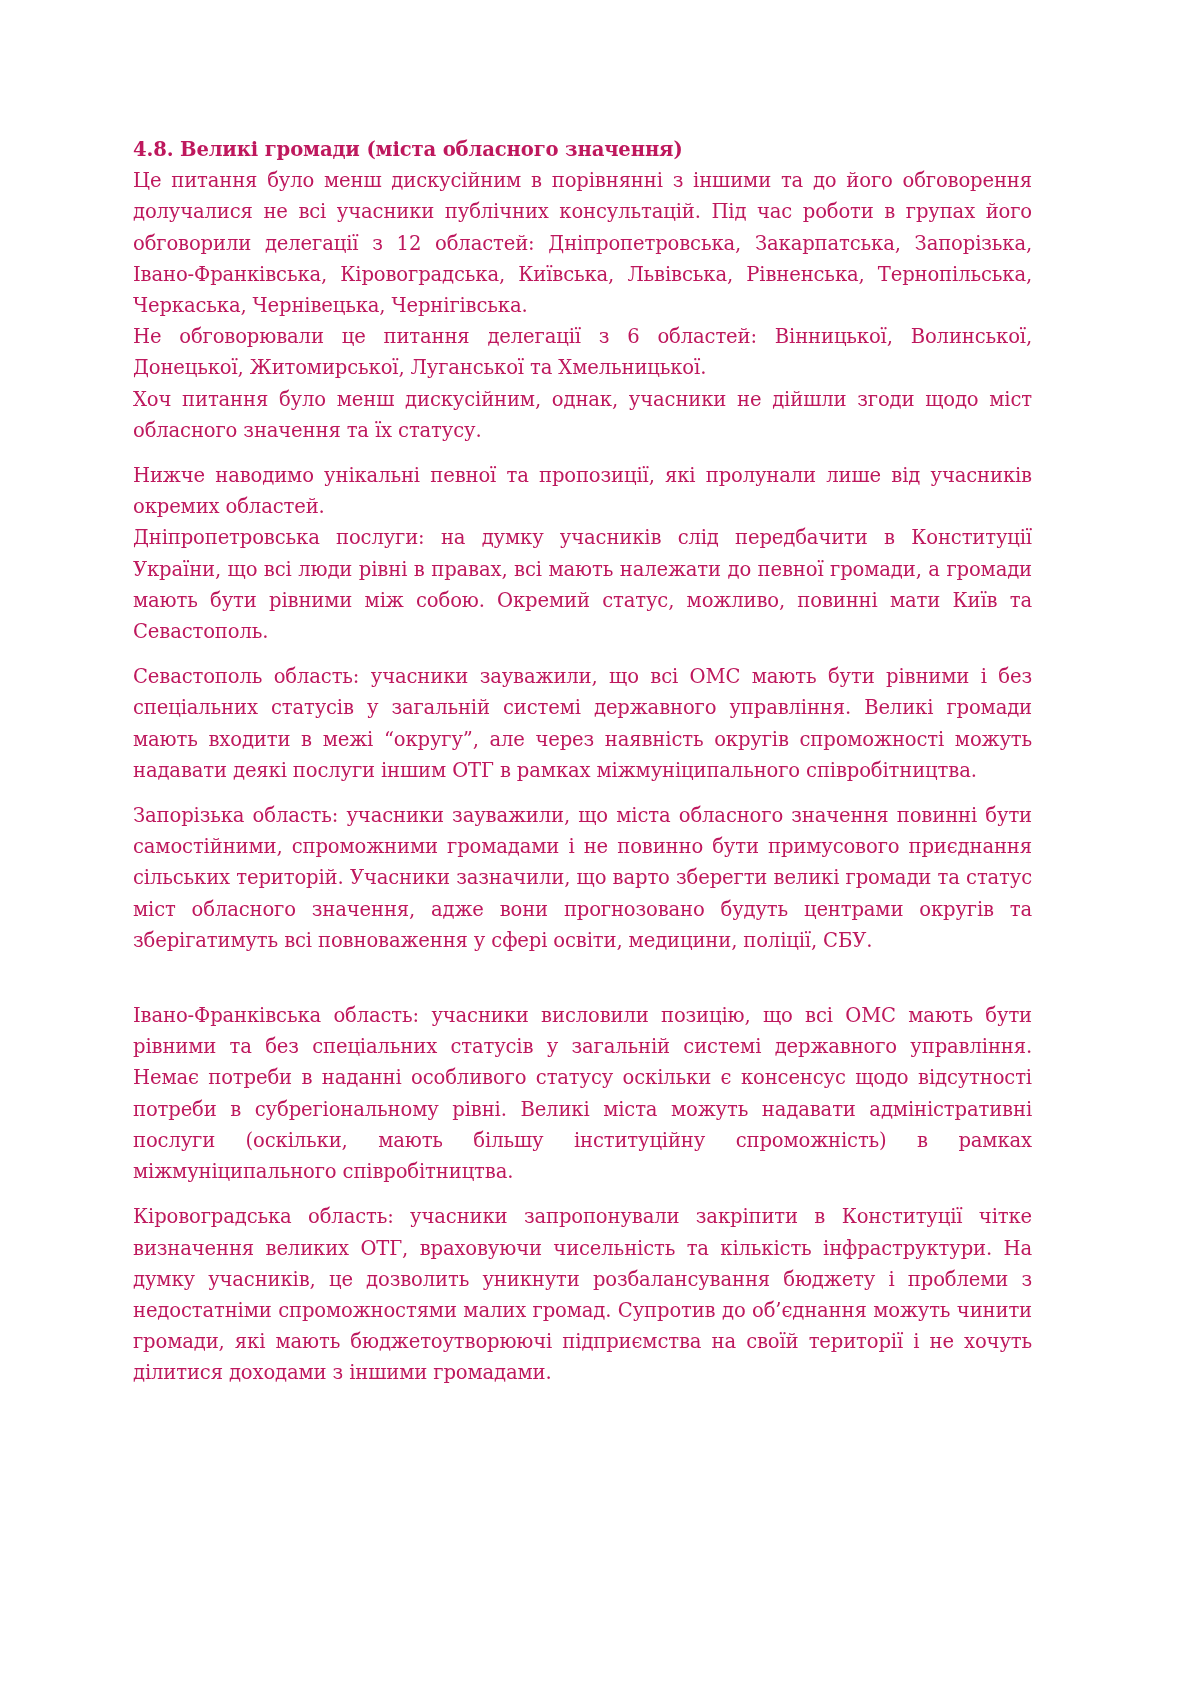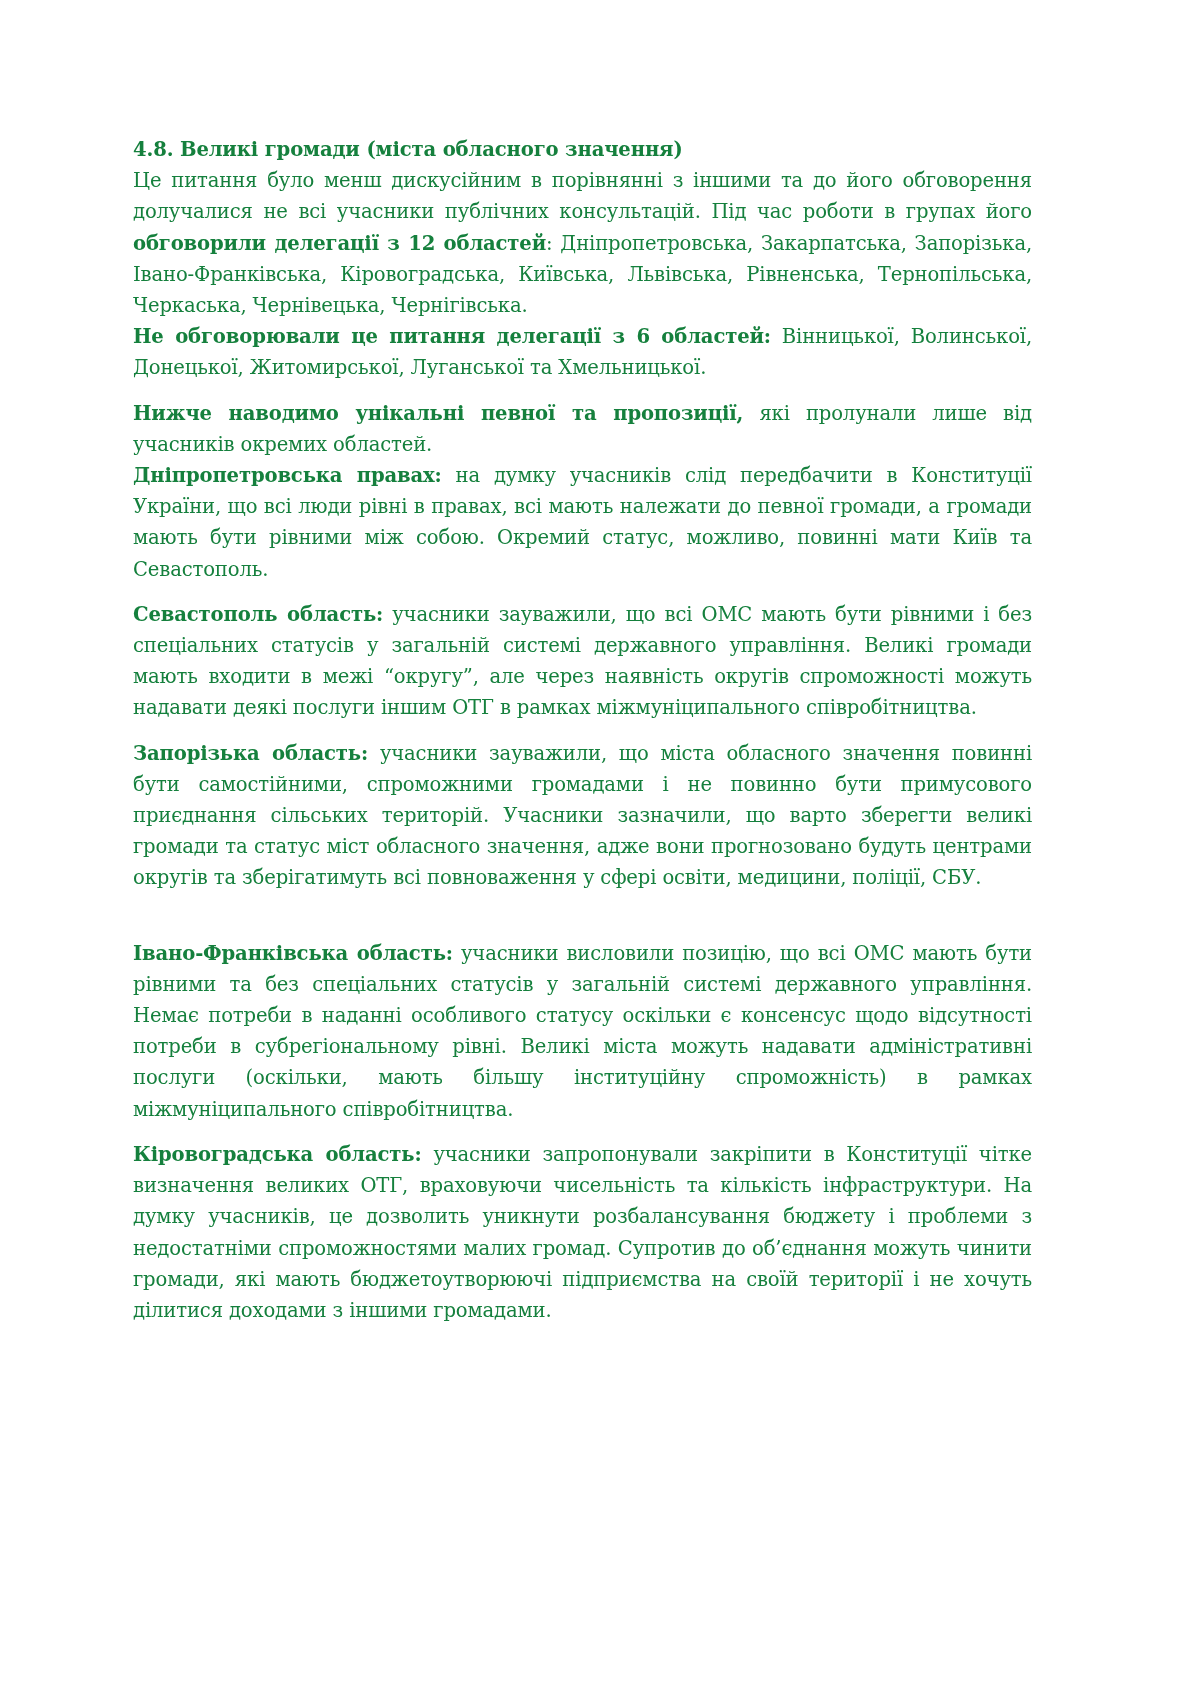--- a/index.html
+++ b/index.html
@@ -5,44 +5,45 @@
   html, body { margin: 0; padding: 0; background: #ffffff; }
   body { width: 1192px; height: 1684px; position: relative; overflow: hidden; }
   .page {
     position: absolute;
     left: 133px;
     top: 134px;
     width: 899px;
     font-family: "DejaVu Serif", "Liberation Serif", serif;
     font-size: 19.6px;
     line-height: 31.2px;
-    color: #15803d;
+    color: #be185d;
     letter-spacing: -0.15px;
   }
   .page p { margin: 0; text-align: justify; }
-  .page b { font-weight: bold; }
+  .page b { font-weight: normal; }
   .heading { font-weight: bold; margin: 0; }
   .gap-md { margin-top: 14px !important; }
   .gap-lg { margin-top: 44px !important; }
 </style>
 </head>
 <body>
 
 <div class="page">
 
   <p class="heading">4.8. Великі громади (міста обласного значення)</p>
 
   <p><span>Це питання було менш дискусійним в порівнянні з іншими та до його обговорення долучалися не всі учасники публічних консультацій. Під час роботи в групах його </span><b>обговорили делегації з 12 областей</b><span>: Дніпропетровська, Закарпатська, Запорізька, Івано-Франківська, Кіровоградська, Київська, Львівська, Рівненська, Тернопільська, Черкаська, Чернівецька, Чернігівська.</span></p>
 
   <p><b>Не обговорювали це питання делегації з 6 областей:</b><span> Вінницької, Волинської, Донецької, Житомирської, Луганської та Хмельницької.</span></p>
 
+  <p><b>Хоч питання було менш дискусійним, однак, учасники не дійшли згоди щодо міст обласного значення та їх статусу.</b></p>
 
   <p class="gap-md"><b>Нижче наводимо унікальні певної та пропозиції,</b><span> які пролунали лише від учасників окремих областей.</span></p>
 
-  <p><b>Дніпропетровська правах:</b><span> на думку учасників слід передбачити в Конституції України, що всі люди рівні в правах, всі мають належати до певної громади, а громади мають бути рівними між собою. Окремий статус, можливо, повинні мати Київ та Севастополь.</span></p>
+  <p><b>Дніпропетровська послуги:</b><span> на думку учасників слід передбачити в Конституції України, що всі люди рівні в правах, всі мають належати до певної громади, а громади мають бути рівними між собою. Окремий статус, можливо, повинні мати Київ та Севастополь.</span></p>
 
   <p class="gap-md"><b>Севастополь область:</b><span> учасники зауважили, що всі ОМС мають бути рівними і без спеціальних статусів у загальній системі державного управління. Великі громади мають входити в межі “округу”, але через наявність округів спроможності можуть надавати деякі послуги іншим ОТГ в рамках міжмуніципального співробітництва.</span></p>
 
   <p class="gap-md"><b>Запорізька область:</b><span> учасники зауважили, що міста обласного значення повинні бути самостійними, спроможними громадами і не повинно бути примусового приєднання сільських територій. Учасники зазначили, що варто зберегти великі громади та статус міст обласного значення, адже вони прогнозовано будуть центрами округів та зберігатимуть всі повноваження у сфері освіти, медицини, поліції, СБУ.</span></p>
 
   <p class="gap-lg"><b>Івано-Франківська область:</b><span> учасники висловили позицію, що всі ОМС мають бути рівними та без спеціальних статусів у загальній системі державного управління. Немає потреби в наданні особливого статусу оскільки є консенсус щодо відсутності потреби в субрегіональному рівні. Великі міста можуть надавати адміністративні послуги (оскільки, мають більшу інституційну спроможність) в рамках міжмуніципального співробітництва.</span></p>
 
   <p class="gap-md"><b>Кіровоградська область:</b><span> учасники запропонували закріпити в Конституції чітке визначення великих ОТГ, враховуючи чисельність та кількість інфраструктури. На думку учасників, це дозволить уникнути розбалансування бюджету і проблеми з недостатніми спроможностями малих громад. Супротив до об’єднання  можуть чинити громади, які мають бюджетоутворюючі підприємства на своїй території і не хочуть ділитися доходами з іншими громадами.</span></p>
 
 </div>

